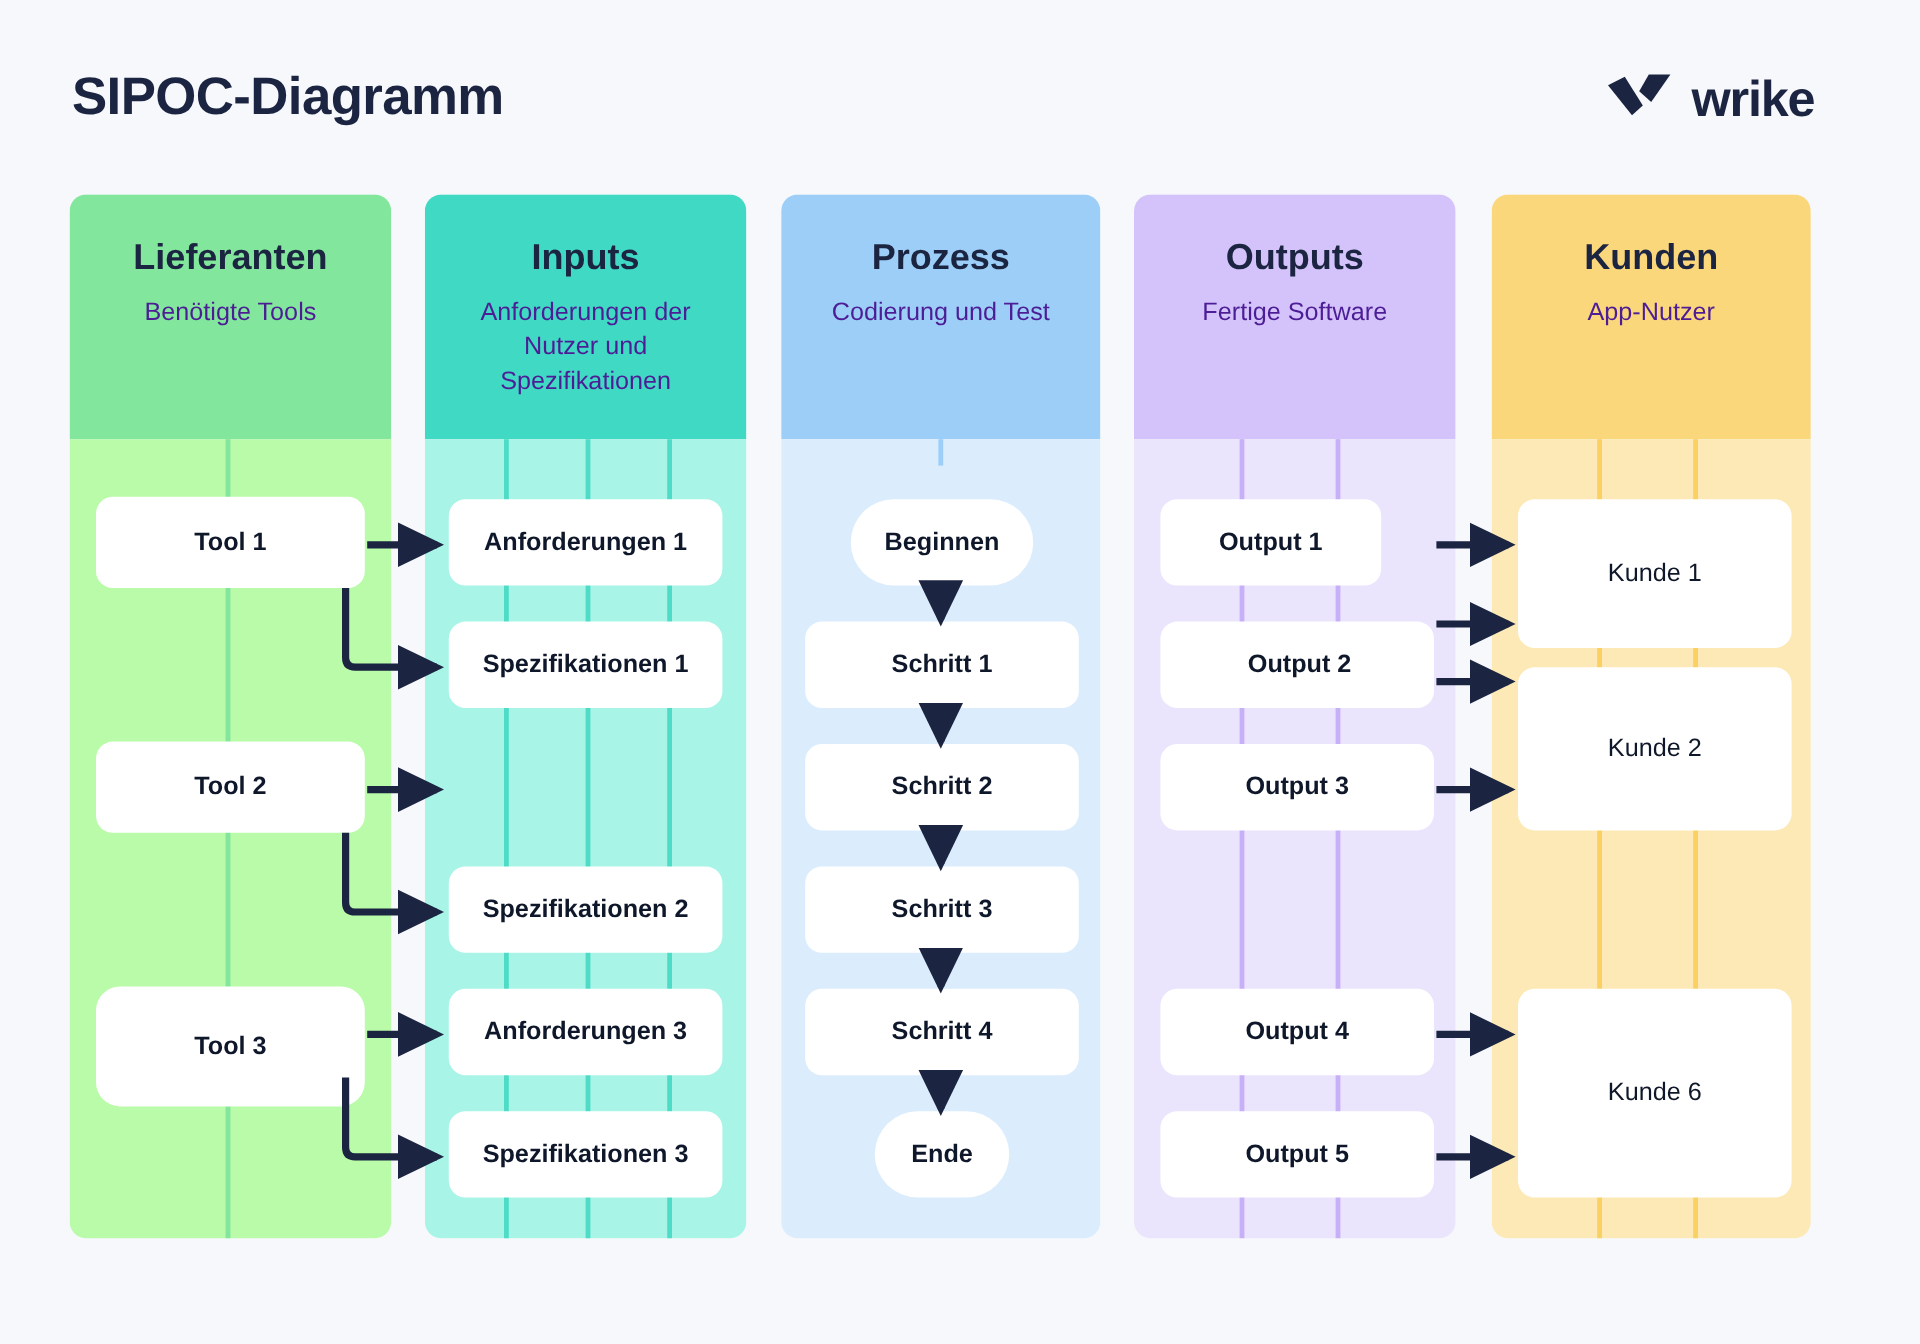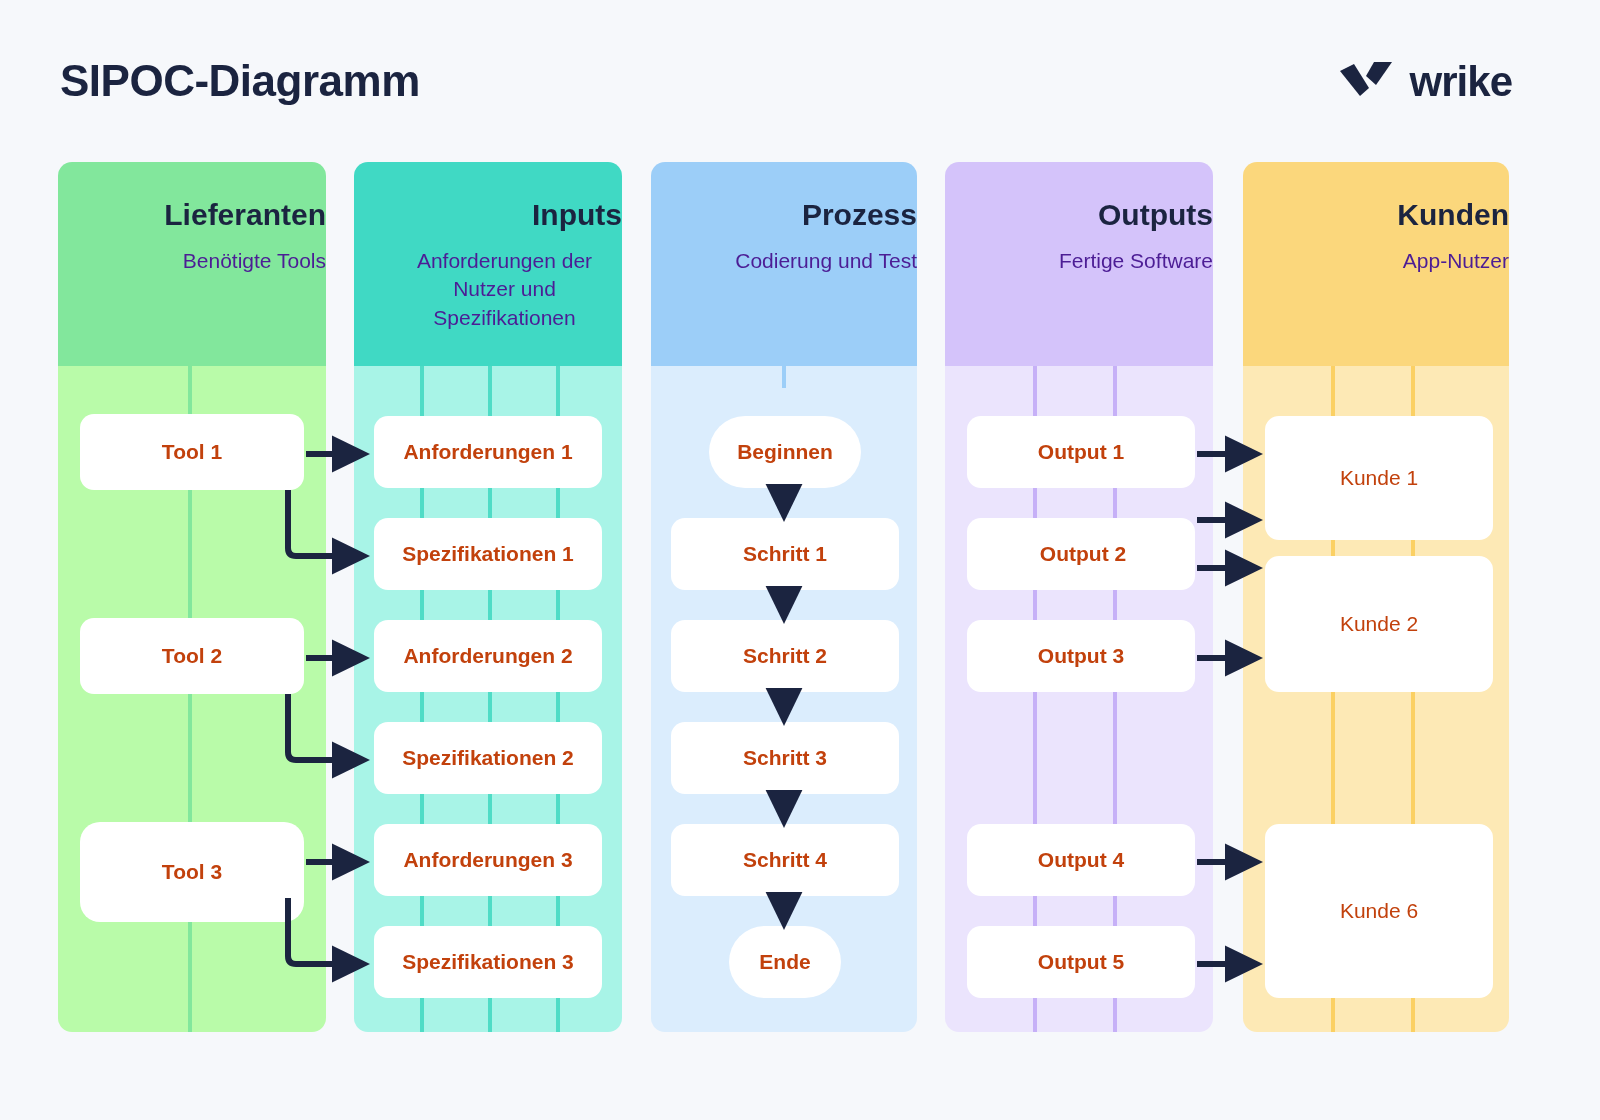--- a/index.html
+++ b/index.html
@@ -64,21 +64,21 @@
     height: 870px;
     border-radius: 14px;
     overflow: hidden;
   }
   .col-header {
     position: absolute;
     top: 0; left: 0; right: 0;
     height: 204px;
     display: flex;
     flex-direction: column;
-    align-items: flex-end;
+    align-items: center;
     padding-top: 36px;
     box-sizing: border-box;
   }
   .col-title {
     font-size: 30px;
     font-weight: bold;
     color: #1b2440;
     line-height: 1.1;
     text-align: center;
   }
@@ -136,21 +136,21 @@
   .node {
     position: absolute;
     background: #ffffff;
     border-radius: 14px;
     display: flex;
     align-items: center;
     justify-content: center;
     text-align: center;
     font-size: 21px;
     font-weight: bold;
-    color: #c2410c;
+    color: #0f172a;
     box-sizing: border-box;
     padding: 0 8px;
     line-height: 1.2;
   }
   .node.pill { border-radius: 999px; font-weight: bold; }
   .node.plain { font-weight: normal; }
 
   
   #arrows {
     position: absolute;
@@ -197,21 +197,20 @@
       <div class="col-title">Inputs</div>
       <div class="col-subtitle">Anforderungen der Nutzer und Spezifikationen</div>
     </div>
     <div class="col-body">
       <div class="divider" style="left:66px"></div>
       <div class="divider" style="left:134px"></div>
       <div class="divider" style="left:202px"></div>
     </div>
     <div class="node" style="left:20px; top:254px; width:228px; height:72px;">Anforderungen 1</div>
     <div class="node" style="left:20px; top:356px; width:228px; height:72px;">Spezifikationen 1</div>
-    <div class="node" style="left:20px; top:458px; width:228px; height:72px;">Anforderungen 2</div>
     <div class="node" style="left:20px; top:560px; width:228px; height:72px;">Spezifikationen 2</div>
     <div class="node" style="left:20px; top:662px; width:228px; height:72px;">Anforderungen 3</div>
     <div class="node" style="left:20px; top:764px; width:228px; height:72px;">Spezifikationen 3</div>
   </div>
 
   <div class="column" id="col-process">
     <div class="col-header">
       <div class="col-title">Prozess</div>
       <div class="col-subtitle">Codierung und Test</div>
     </div>
@@ -228,21 +227,21 @@
 
   <div class="column" id="col-outputs">
     <div class="col-header">
       <div class="col-title">Outputs</div>
       <div class="col-subtitle">Fertige Software</div>
     </div>
     <div class="col-body">
       <div class="divider" style="left:88px"></div>
       <div class="divider" style="left:168px"></div>
     </div>
-    <div class="node" style="left:22px; top:254px; width:228px; height:72px;">Output 1</div>
+    <div class="node" style="left:22px; top:254px; width:184px; height:72px;">Output 1</div>
     <div class="node" style="left:22px; top:356px; width:228px; height:72px;padding-left:12px;">Output 2</div>
     <div class="node" style="left:22px; top:458px; width:228px; height:72px;">Output 3</div>
     <div class="node" style="left:22px; top:662px; width:228px; height:72px;">Output 4</div>
     <div class="node" style="left:22px; top:764px; width:228px; height:72px;">Output 5</div>
   </div>
 
   <div class="column" id="col-customers">
     <div class="col-header">
       <div class="col-title">Kunden</div>
       <div class="col-subtitle">App-Nutzer</div>

